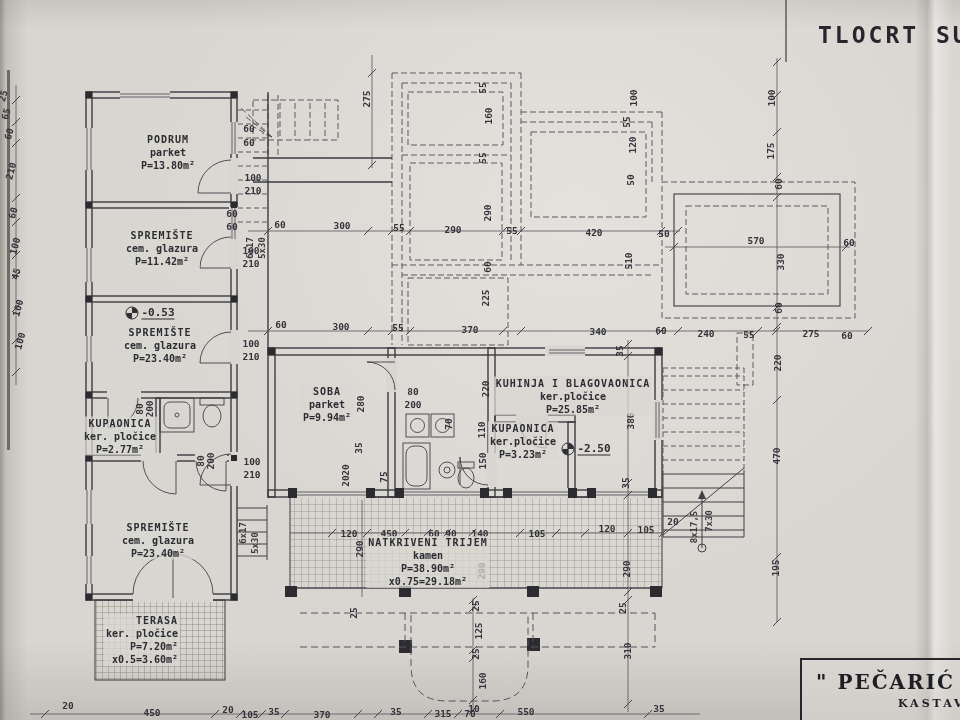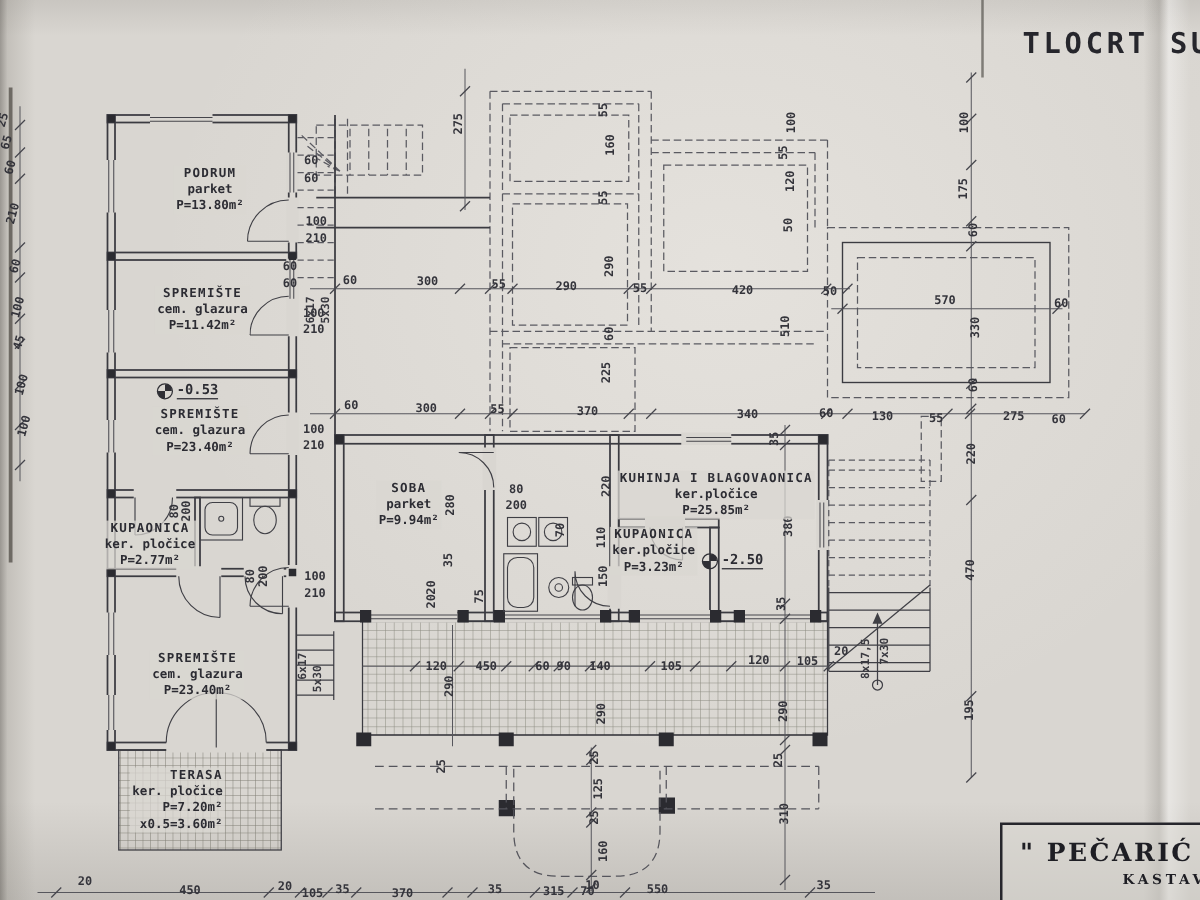--- a/index.html
+++ b/index.html
@@ -378,21 +378,21 @@
       <div class="dim-label" style="left: 594px; top: 233px; transform: translate(-50%, -50%);">420</div>
       <div class="dim-label" style="left: 664px; top: 234px; transform: translate(-50%, -50%);">50</div>
       <div class="dim-label" style="left: 756px; top: 241px; transform: translate(-50%, -50%);">570</div>
       <div class="dim-label" style="left: 849px; top: 243px; transform: translate(-50%, -50%);">60</div>
       <div class="dim-label" style="left: 281px; top: 325px; transform: translate(-50%, -50%);">60</div>
       <div class="dim-label" style="left: 341px; top: 327px; transform: translate(-50%, -50%);">300</div>
       <div class="dim-label" style="left: 398px; top: 328px; transform: translate(-50%, -50%);">55</div>
       <div class="dim-label" style="left: 470px; top: 330px; transform: translate(-50%, -50%);">370</div>
       <div class="dim-label" style="left: 598px; top: 332px; transform: translate(-50%, -50%);">340</div>
       <div class="dim-label" style="left: 661px; top: 331px; transform: translate(-50%, -50%);">60</div>
-      <div class="dim-label" style="left: 706px; top: 334px; transform: translate(-50%, -50%);">130</div>
+      <div class="dim-label" style="left: 706px; top: 334px; transform: translate(-50%, -50%);">240</div>
       <div class="dim-label" style="left: 749px; top: 335px; transform: translate(-50%, -50%);">55</div>
       <div class="dim-label" style="left: 811px; top: 334px; transform: translate(-50%, -50%);">275</div>
       <div class="dim-label" style="left: 847px; top: 336px; transform: translate(-50%, -50%);">60</div>
       <div class="dim-label" style="left: 249px; top: 129px; transform: translate(-50%, -50%);">60</div>
       <div class="dim-label" style="left: 249px; top: 143px; transform: translate(-50%, -50%);">60</div>
       <div class="dim-label" style="left: 253px; top: 178px; transform: translate(-50%, -50%);">100</div>
       <div class="dim-label" style="left: 253px; top: 191px; transform: translate(-50%, -50%);">210</div>
       <div class="dim-label" style="left: 232px; top: 214px; transform: translate(-50%, -50%);">60</div>
       <div class="dim-label" style="left: 232px; top: 227px; transform: translate(-50%, -50%);">60</div>
       <div class="dim-label" style="left: 251px; top: 251px; transform: translate(-50%, -50%);">100</div>
@@ -520,20 +520,26 @@
         <div class="rl-finish">ker.pločice</div>
         <div class="rl-area">P=25.85m²</div>
 
       </div>
       <div class="room-label" style="left: 523px; top: 441px; transform: translate(-50%, -50%);">
         <div class="rl-name">KUPAONICA</div>
         <div class="rl-finish">ker.pločice</div>
         <div class="rl-area">P=3.23m²</div>
 
       </div>
+      <div class="room-label" style="left: 428px; top: 562px; transform: translate(-50%, -50%);">
+        <div class="rl-name">NATKRIVENI TRIJEM</div>
+        <div class="rl-finish">kamen</div>
+        <div class="rl-area">P=38.90m²</div>
+        <div class="rl-extra">x0.75=29.18m²</div>
+      </div>
     </div>
 
   <div class="layer">
 
   <div class="level-marker" style="left: 150px; top: 313px; transform: translate(-50%, -50%);">
         <span class="level-sym"></span>
         <span class="level-val">-0.53</span>
       </div>
       <div class="level-marker" style="left: 586px; top: 449px; transform: translate(-50%, -50%);">
         <span class="level-sym"></span>

